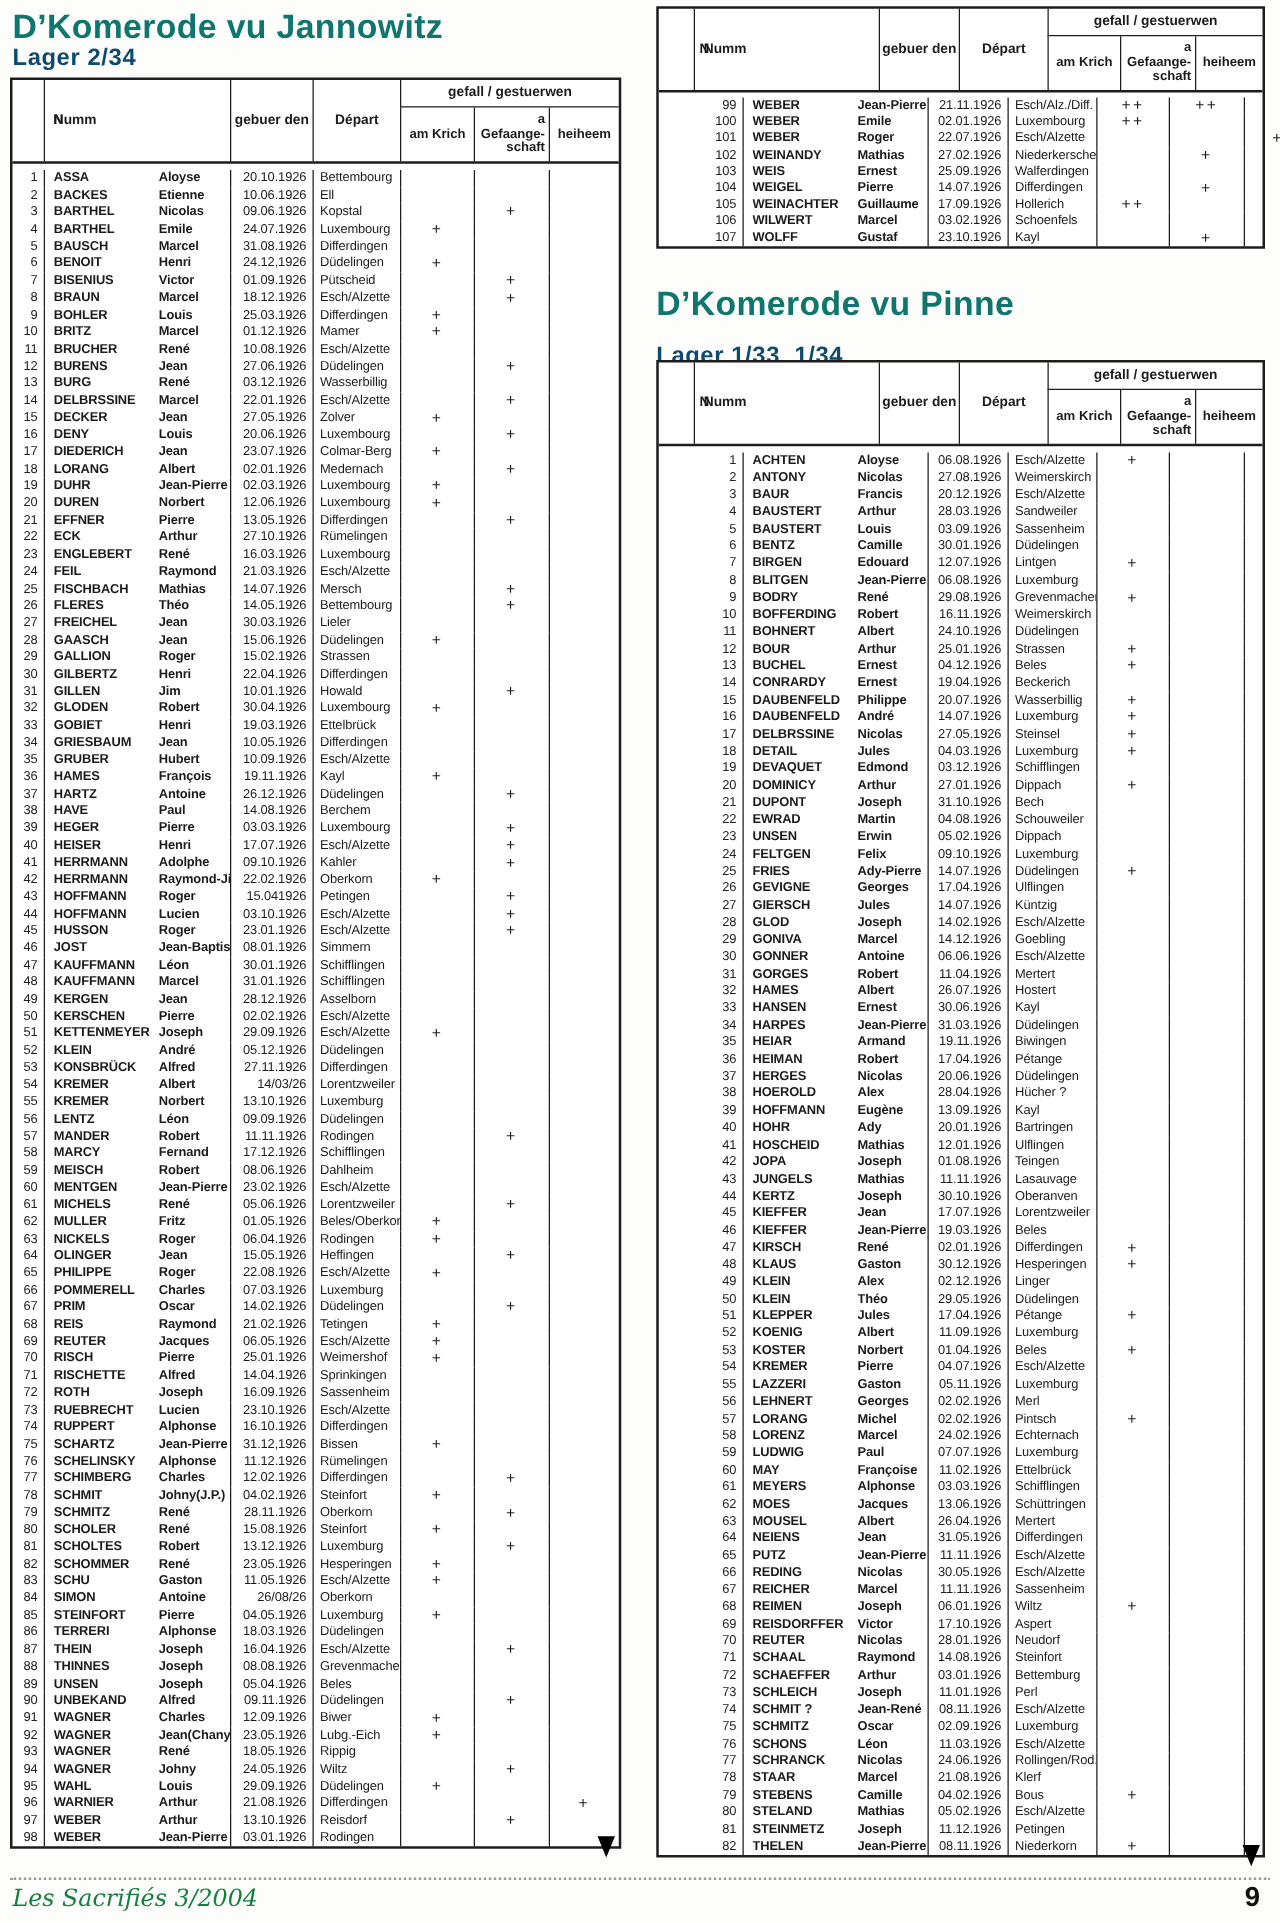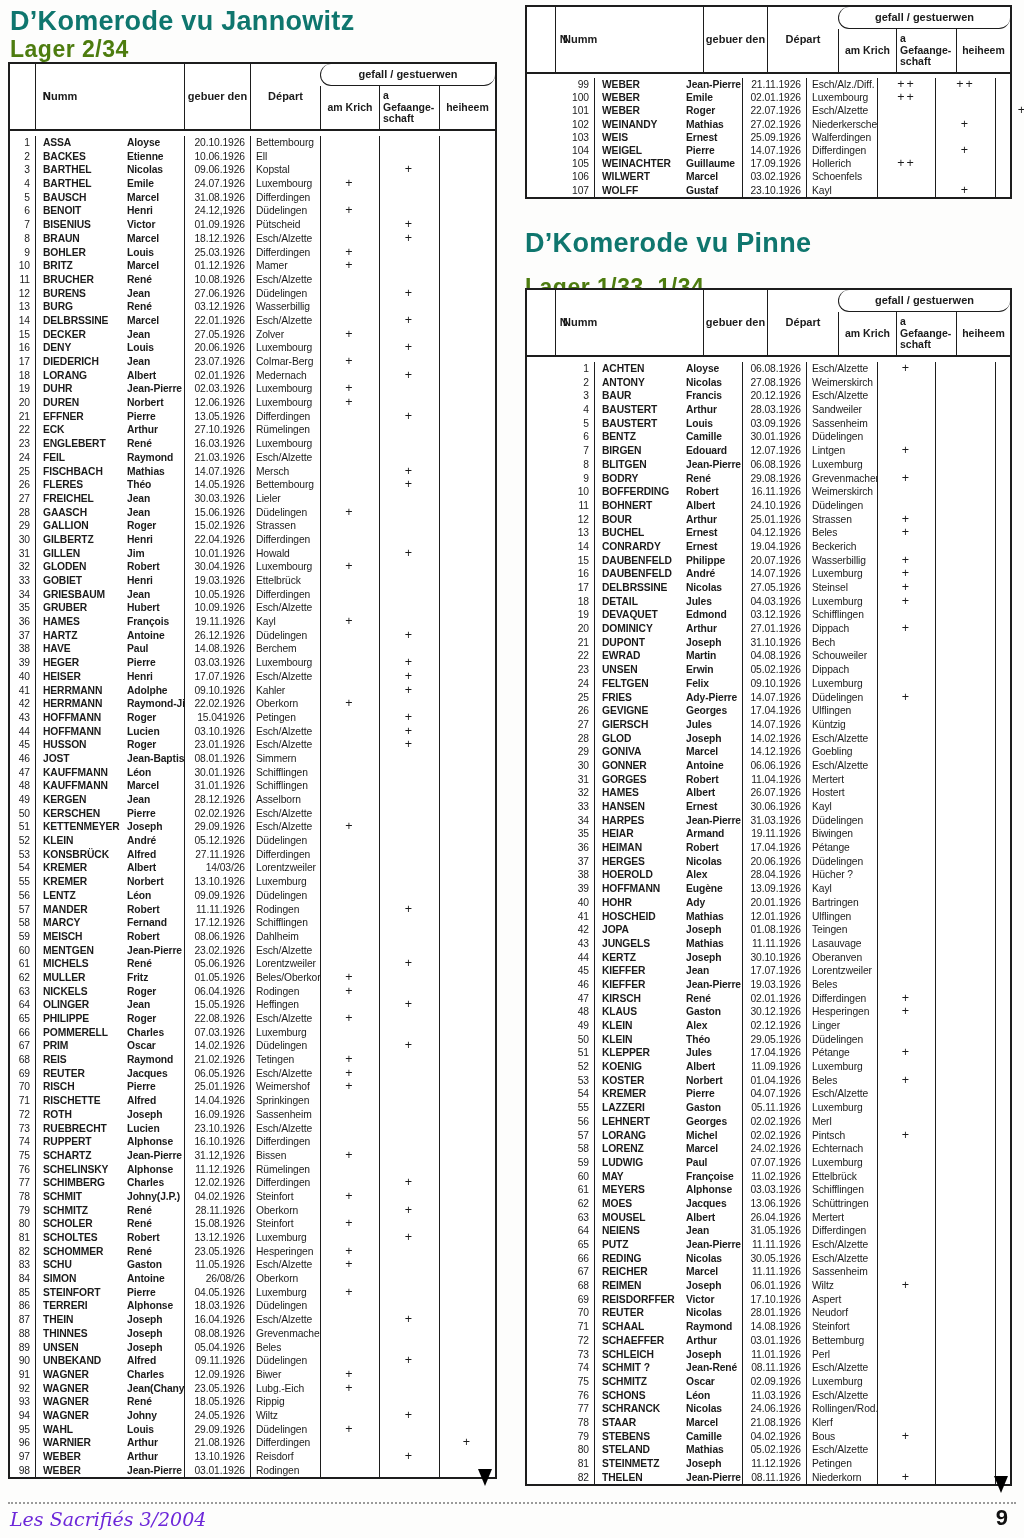--- a/index.html
+++ b/index.html
@@ -9,21 +9,21 @@
     font-family:"Liberation Sans",sans-serif;
     -webkit-font-smoothing:antialiased;
   }
   .abs{position:absolute;}
   
   .sec-title{
     font-size:27px;font-weight:800;letter-spacing:.3px;color:#0f766e;
     white-space:pre;
   }
   .sec-subtitle{
-    font-size:23px;font-weight:800;letter-spacing:.5px;color:#4d7c0f;
+    font-size:19px;font-weight:800;letter-spacing:.5px;color:#0c4a6e;
     white-space:pre;
   }
   
   .tbl{
     position:absolute;background:#fff;
     border:2px solid #1d1d1d;box-sizing:border-box;
   }
   .hdr{
     display:grid;grid-template-rows:22px 43px;
     border-bottom:2px solid #1d1d1d;
@@ -34,22 +34,22 @@
   .hc{
     display:flex;align-items:center;font-size:11px;line-height:11.5px;
     box-sizing:border-box;overflow:hidden;
   }
   .hc.bl{border-left:1.5px solid #1d1d1d;}
   .hc.span2{grid-row:1/3;}
   .hc.cnr{grid-column:1;justify-content:center;padding-left:40px;}
   .hc.cnumm{grid-column:2;padding-left:7px;}
   .hc.cborn{grid-column:3;justify-content:center;text-align:right;}
   .hc.cdep{grid-column:4;justify-content:center;}
-  .hc.cgefall{grid-column:5/8;grid-row:1;justify-content:center;border-bottom:1.5px solid #1d1d1d;border-radius:11px;}
-  .hc.sub{grid-row:2;justify-content:center;text-align:left;font-size:10.5px;}
+  .hc.cgefall{grid-column:5/8;grid-row:1;justify-content:center;border-bottom:1.5px solid #1d1d1d;}
+  .hc.sub{grid-row:2;justify-content:center;text-align:right;font-size:10.5px;}
   .hc.ckrich{grid-column:5;}
   .hc.cgef{grid-column:6;padding:0 3px;}
   .hc.cheim{grid-column:7;}
   
   .bdy{
     display:grid;grid-auto-rows:13.7px;
     font-size:10.3px;line-height:13.7px;letter-spacing:-.1px;
   }
   .t1 .bdy{grid-template-rows:5px;}
   .t2 .bdy{grid-template-rows:5px;margin-left:39px;}
@@ -72,21 +72,21 @@
     border-top:17px solid #000;
   }
   
   .foot-rule{
     position:absolute;left:8px;right:8px;top:1502px;
     border-top:2px dotted #9a9a9a;height:0;
   }
   .foot-journal{
     position:absolute;left:10px;top:1508px;
     font-family:"DejaVu Serif","Liberation Serif",serif;
-    font-style:italic;font-size:19px;color:#6d28d9;
+    font-style:italic;font-size:19px;color:#15803d;
   }
   .foot-page{
     position:absolute;right:16px;top:1505px;
     font-size:22px;font-weight:800;color:#111;
   }
 </style>
 </head>
 <body>
 
 <div class="abs sec-title" style="left:10px;top:6px;">D’Komerode vu Jannowitz</div>

